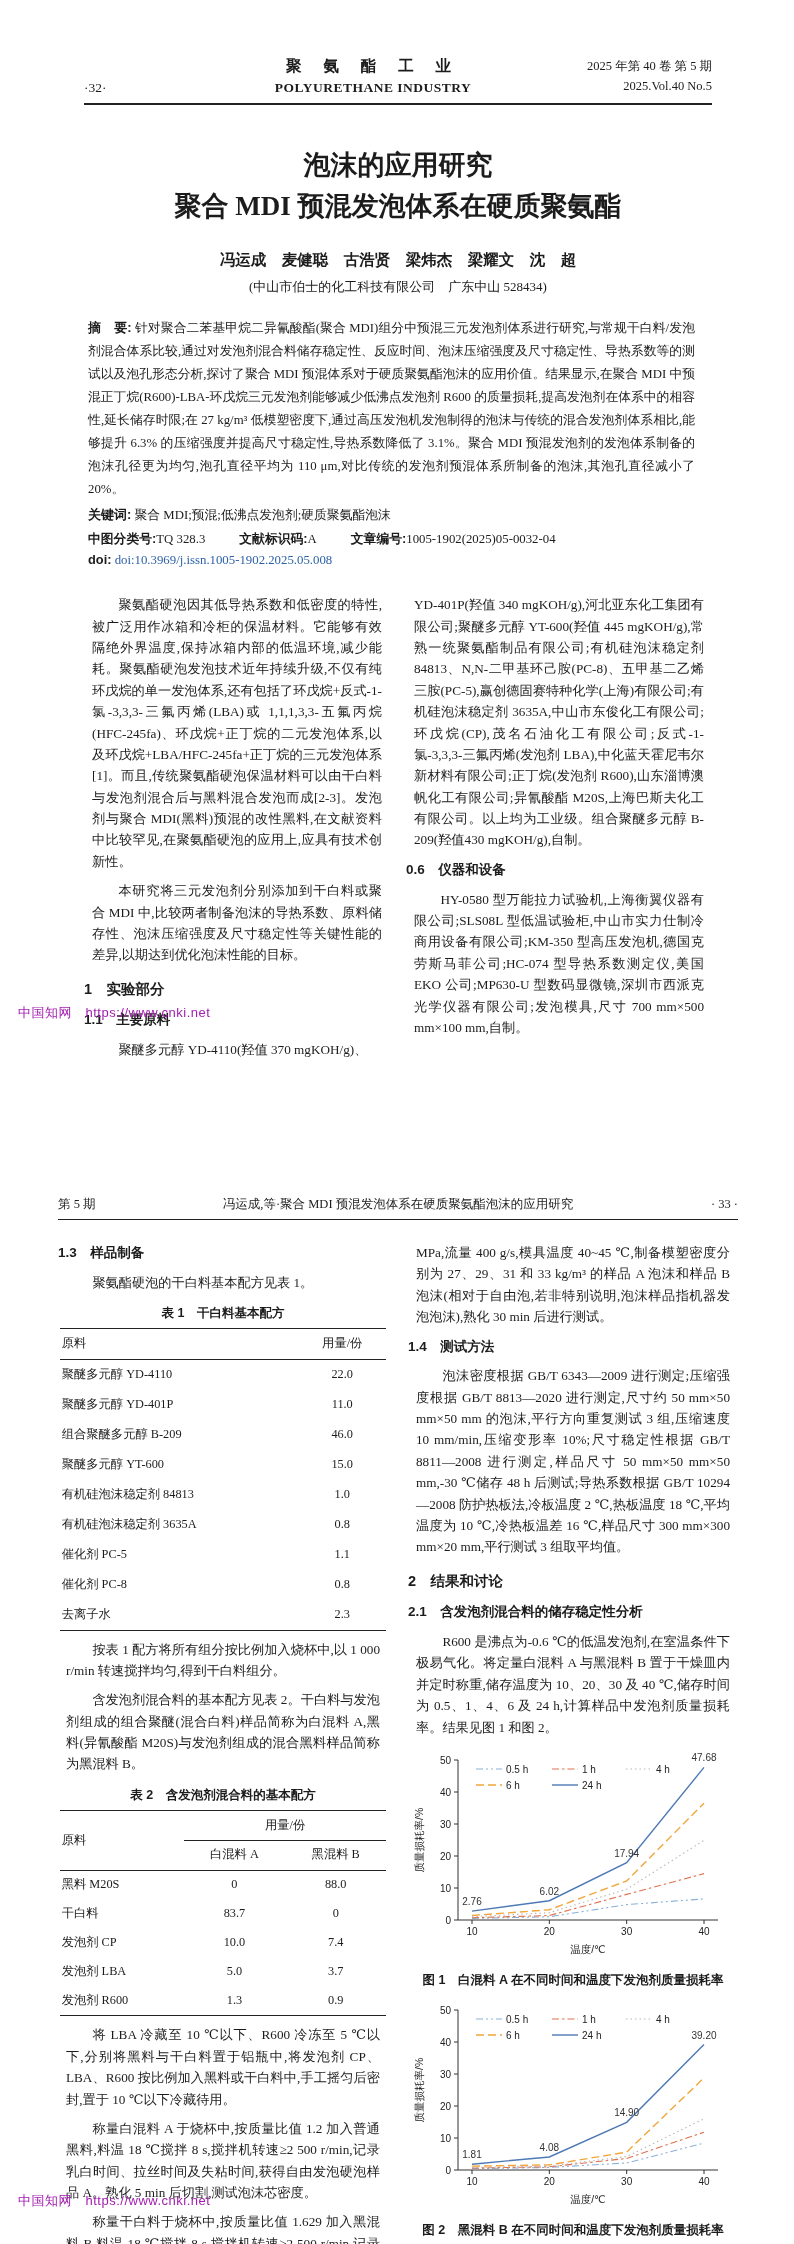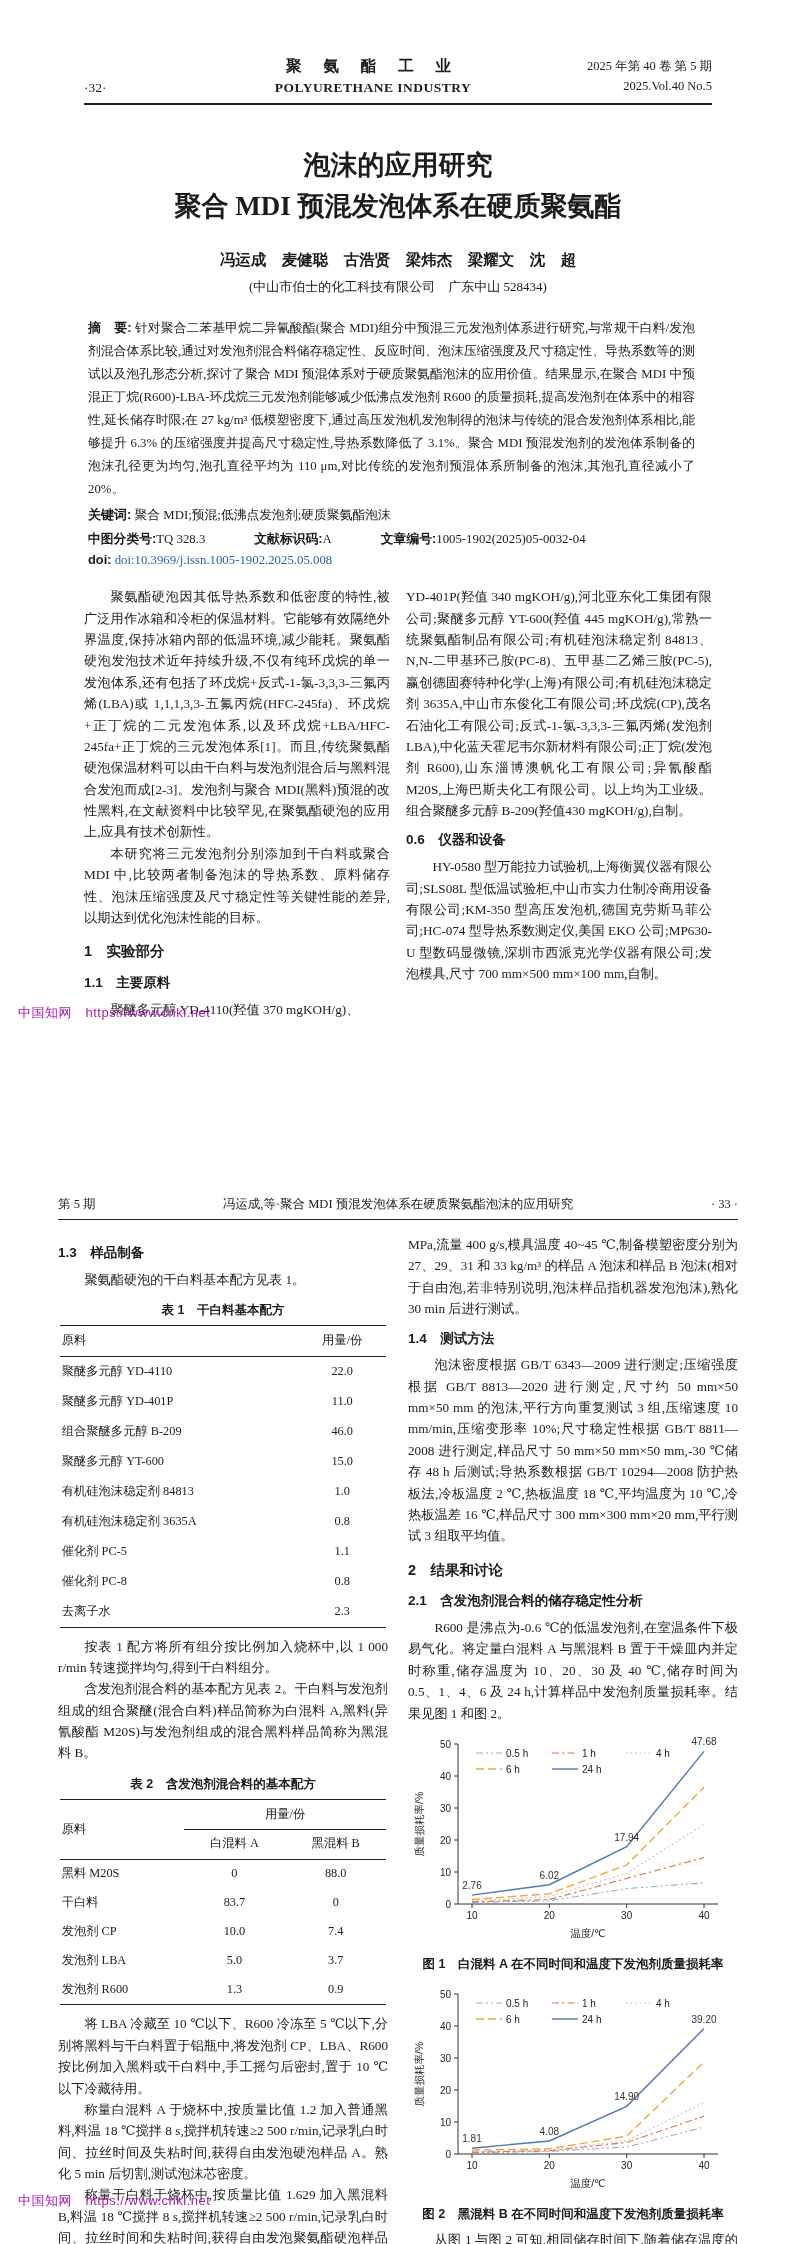--- a/index.html
+++ b/index.html
@@ -18,32 +18,32 @@
   .jc .en{font-size:13.5px;font-weight:700;margin-top:3px;letter-spacing:.5px;}
   .jhead .ji{width:170px;text-align:right;font-size:12.5px;line-height:1.6;}
 
   .title{margin-top:40px;text-align:center;font-size:27px;font-weight:700;line-height:1.5;}
   .authors{margin-top:24px;text-align:center;font-size:15.5px;font-weight:600;}
   .affil{margin-top:7px;text-align:center;font-size:13px;}
 
   .abs{margin:20px 17px 0 4px;font-size:12.8px;line-height:1.8;text-align:justify;}
   .abs b,.kw b{font-family:"Liberation Sans","DejaVu Sans",sans-serif;font-size:13px;}
   .kw{margin:2px 4px 0 4px;font-size:12.8px;line-height:1.8;text-align:justify;}
-  .meta{margin:4px 4px 0 4px;font-size:12.8px;display:flex;gap:49px;}
+  .meta{margin:4px 4px 0 4px;font-size:12.8px;display:flex;gap:34px;}
   .meta b,.doi b{font-family:"Liberation Sans","DejaVu Sans",sans-serif;}
   .doi{margin:4px 4px 0 4px;font-size:12.8px;}
   .doi .link{color:#2e62a8;}
 
   .cols{display:flex;margin-top:18px;}
   .page1 .cols{gap:16px;}
   .page1 .col{width:306px;}
   .page2 .cols{gap:20px;margin-top:14px;}
   .page2 .col{width:330px;}
   .col{font-size:13.2px;line-height:1.62;text-align:justify;}
-  .col p{margin:0;}
+  .col p{margin:8px;}
   .col p.p{text-indent:2em;}
   .col p.p0{text-indent:0;}
   .col p.h1{font-family:"Liberation Sans","DejaVu Sans",sans-serif;font-weight:700;
             font-size:14.5px;text-indent:0;margin:12px 0 8px 0;}
   .col p.h2{font-family:"Liberation Sans","DejaVu Sans",sans-serif;font-weight:700;
             font-size:13.5px;text-indent:0;margin:8px 0 5px 0;}
 
   
   .rhead{display:flex;justify-content:space-between;align-items:baseline;
          border-bottom:1.6px solid #222;padding-bottom:6px;font-size:12.5px;}

